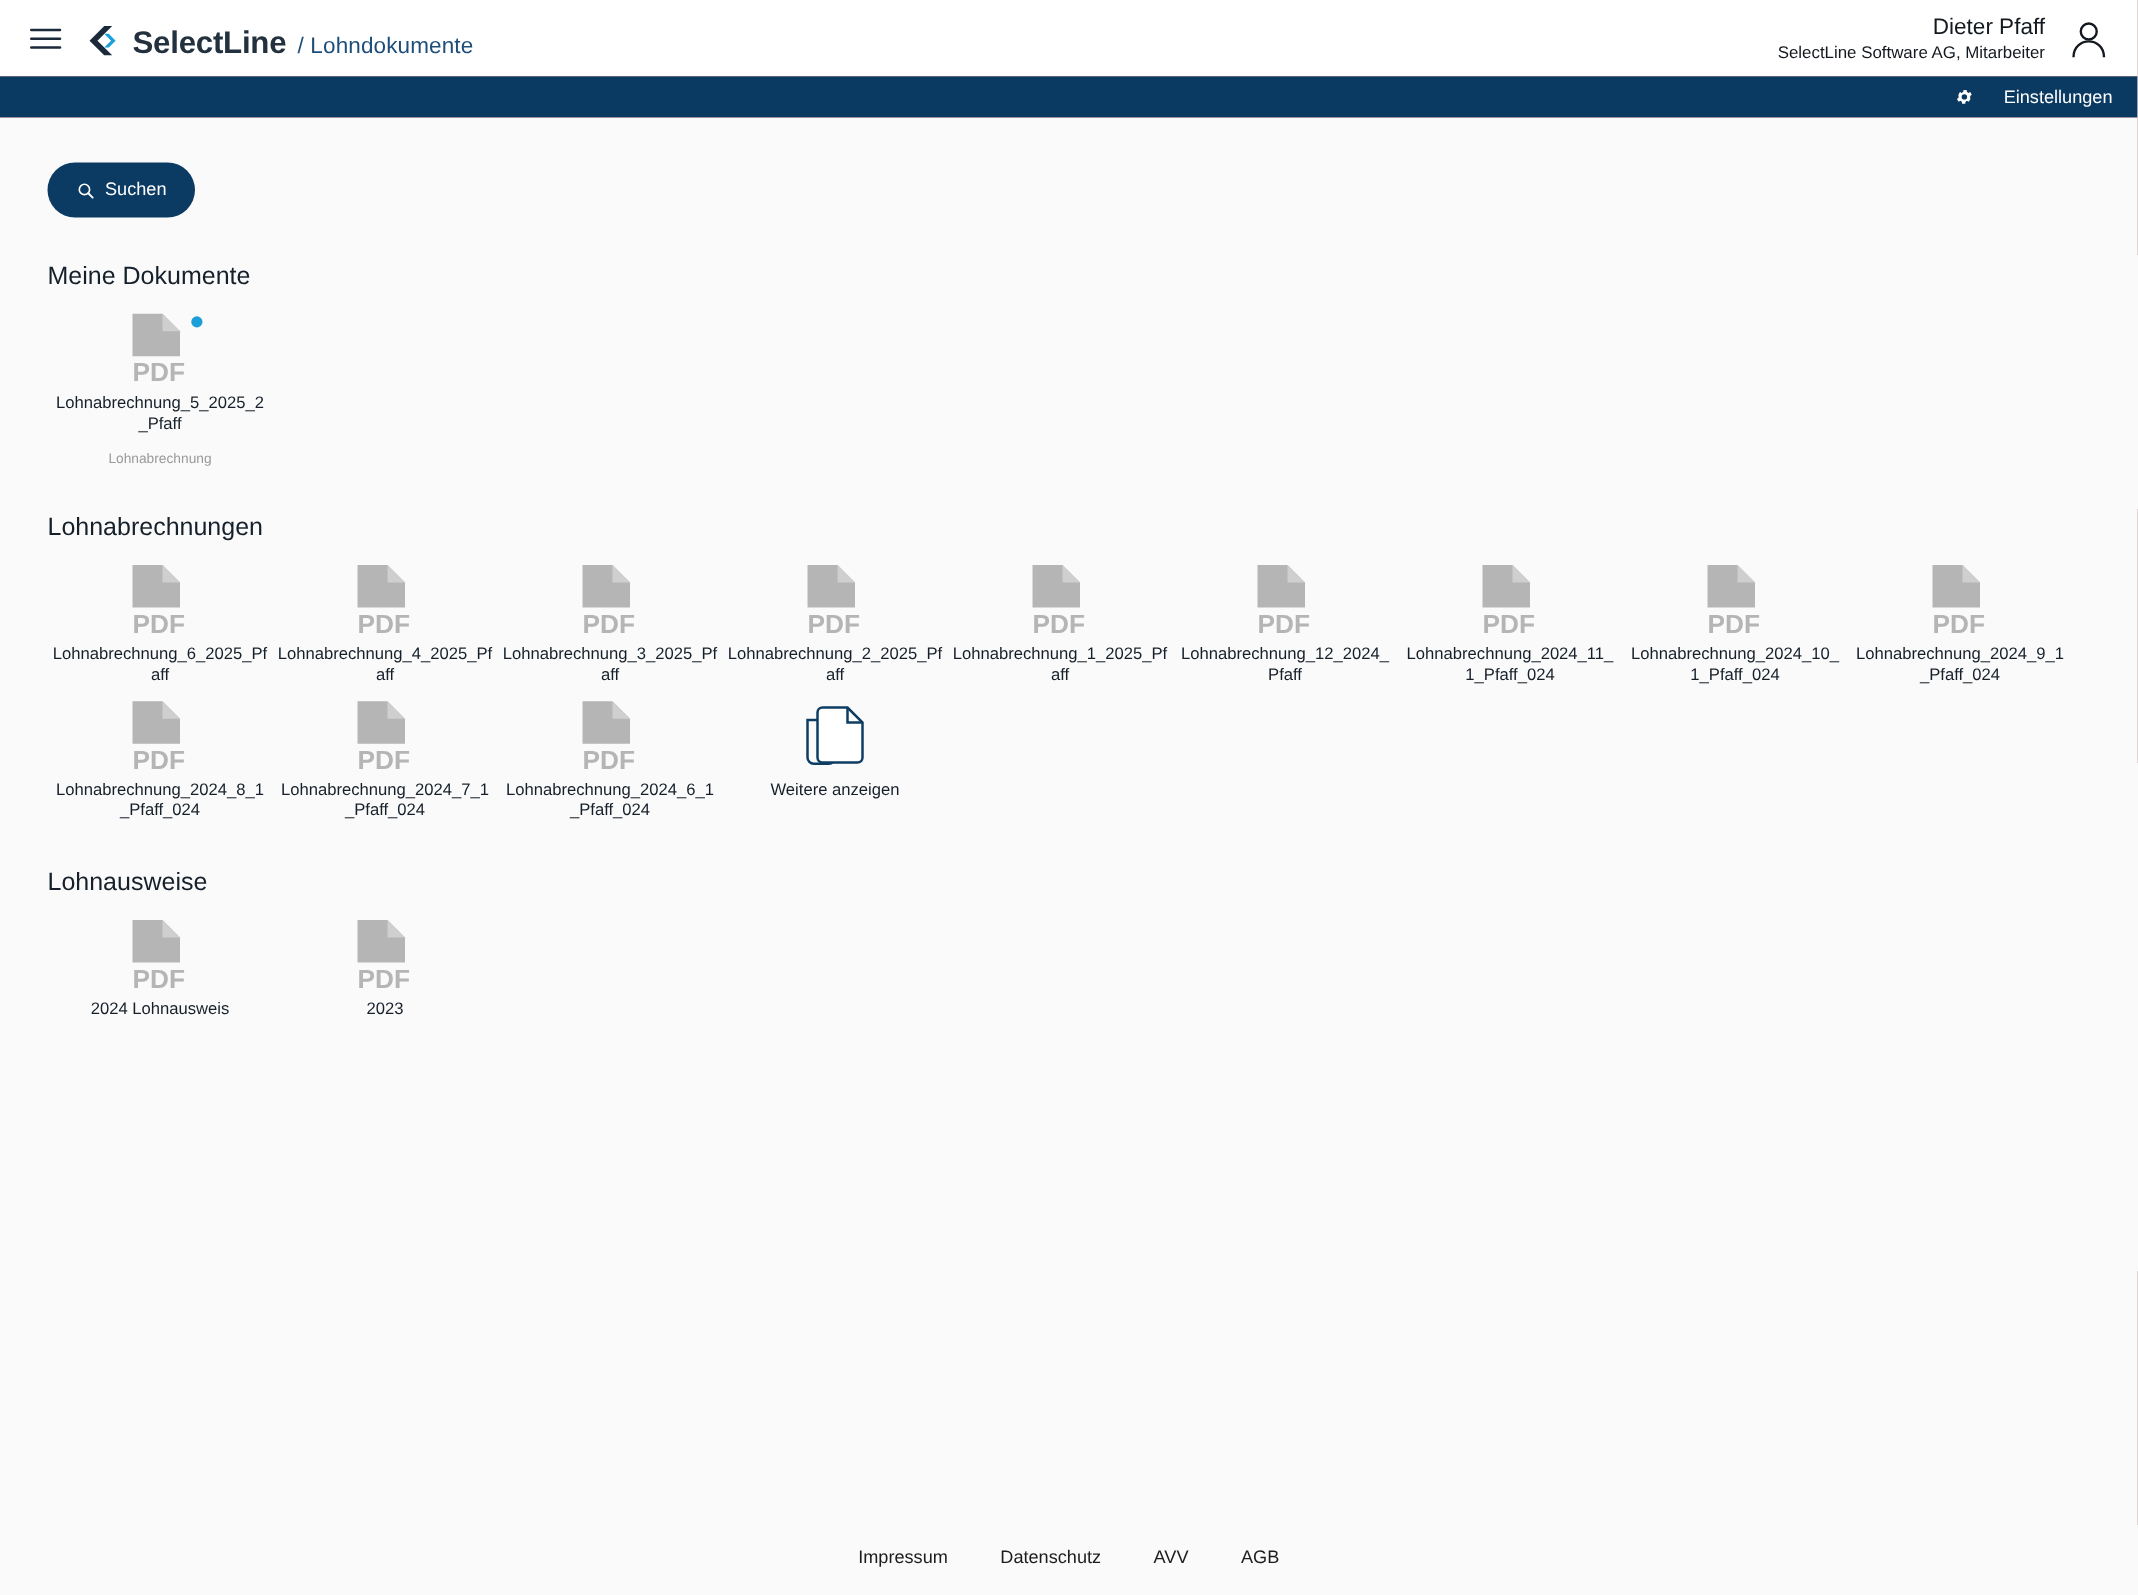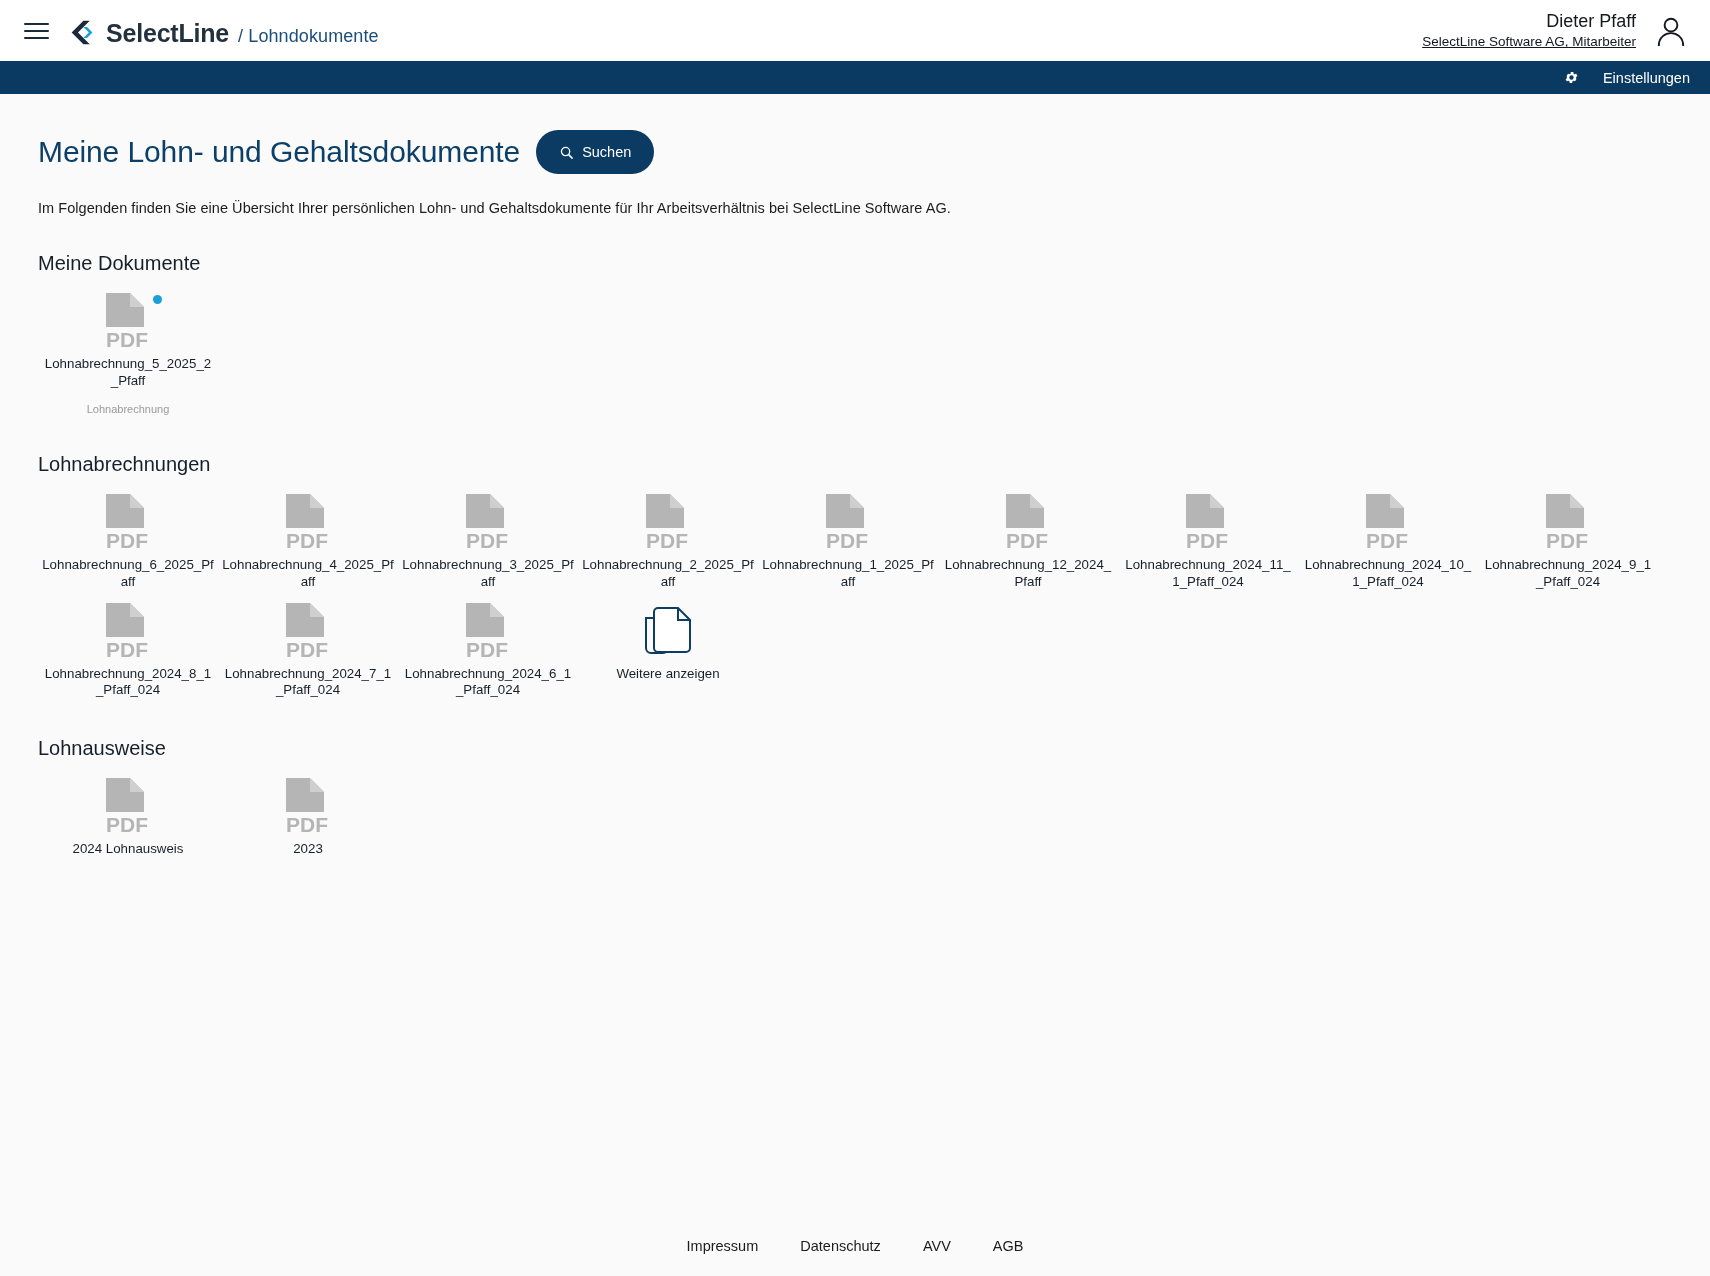--- a/index.html
+++ b/index.html
@@ -88,21 +88,20 @@
     text-align: right;
     line-height: 1.3;
   }
   .user-name {
     font-size: 18px;
     color: #13191f;
   }
   .user-role {
     font-size: 13.5px;
     color: #13191f;
-    text-decoration: underline;
   }
   .avatar-icon {
     width: 34px;
     height: 34px;
     cursor: pointer;
   }
 
   
   .navbar {
     height: 33px;
@@ -286,31 +285,29 @@
       <svg class="gear-icon" viewBox="0 0 24 24">
         <path fill="#ffffff" d="M19.4 13a7.6 7.6 0 0 0 0-2l2.1-1.6-2-3.5-2.5 1a7.7 7.7 0 0 0-1.7-1l-.4-2.6h-4l-.4 2.6c-.6.2-1.2.6-1.7 1l-2.5-1-2 3.5L4.6 11a7.6 7.6 0 0 0 0 2l-2.1 1.6 2 3.5 2.5-1c.5.4 1.1.8 1.7 1l.4 2.6h4l.4-2.6c.6-.2 1.2-.6 1.7-1l2.5 1 2-3.5L19.4 13zM12 15.5A3.5 3.5 0 1 1 12 8.5a3.5 3.5 0 0 1 0 7z"></path>
       </svg>
       <span>Einstellungen</span>
     </div>
   </div>
 
   <div class="content">
 
     <div class="title-row">
-      <h1 class="page-title">Meine Lohn- und Gehaltsdokumente</h1>
       <button class="search-btn">
         <svg class="search-icon" viewBox="0 0 24 24">
           <circle cx="10.5" cy="10.5" r="6.6" fill="none" stroke="#ffffff" stroke-width="2.1"></circle>
           <line x1="15.4" y1="15.4" x2="21" y2="21" stroke="#ffffff" stroke-width="2.4" stroke-linecap="round"></line>
         </svg>
         <span>Suchen</span>
       </button>
     </div>
 
-    <p class="intro-text">Im Folgenden finden Sie eine Übersicht Ihrer persönlichen Lohn- und Gehaltsdokumente für Ihr Arbeitsverhältnis bei SelectLine Software AG.</p>
 
     <div id="sections-host">
         <div class="section-heading">Meine Dokumente</div>
         <div class="doc-grid">
           <div class="doc-cell">
             <div class="icon-wrap">
   <svg class="pdf-icon" viewBox="0 0 56 62">
     <path fill="#b5b5b5" d="M6 2 h24 l14 14 v20 H6 Z"></path>
     <polygon fill="#cfcfcf" points="30,2 44,16 30,16"></polygon>
     <text x="6" y="56" font-family="Liberation Sans, sans-serif" font-size="21" font-weight="bold" fill="#b5b5b5">PDF</text>

